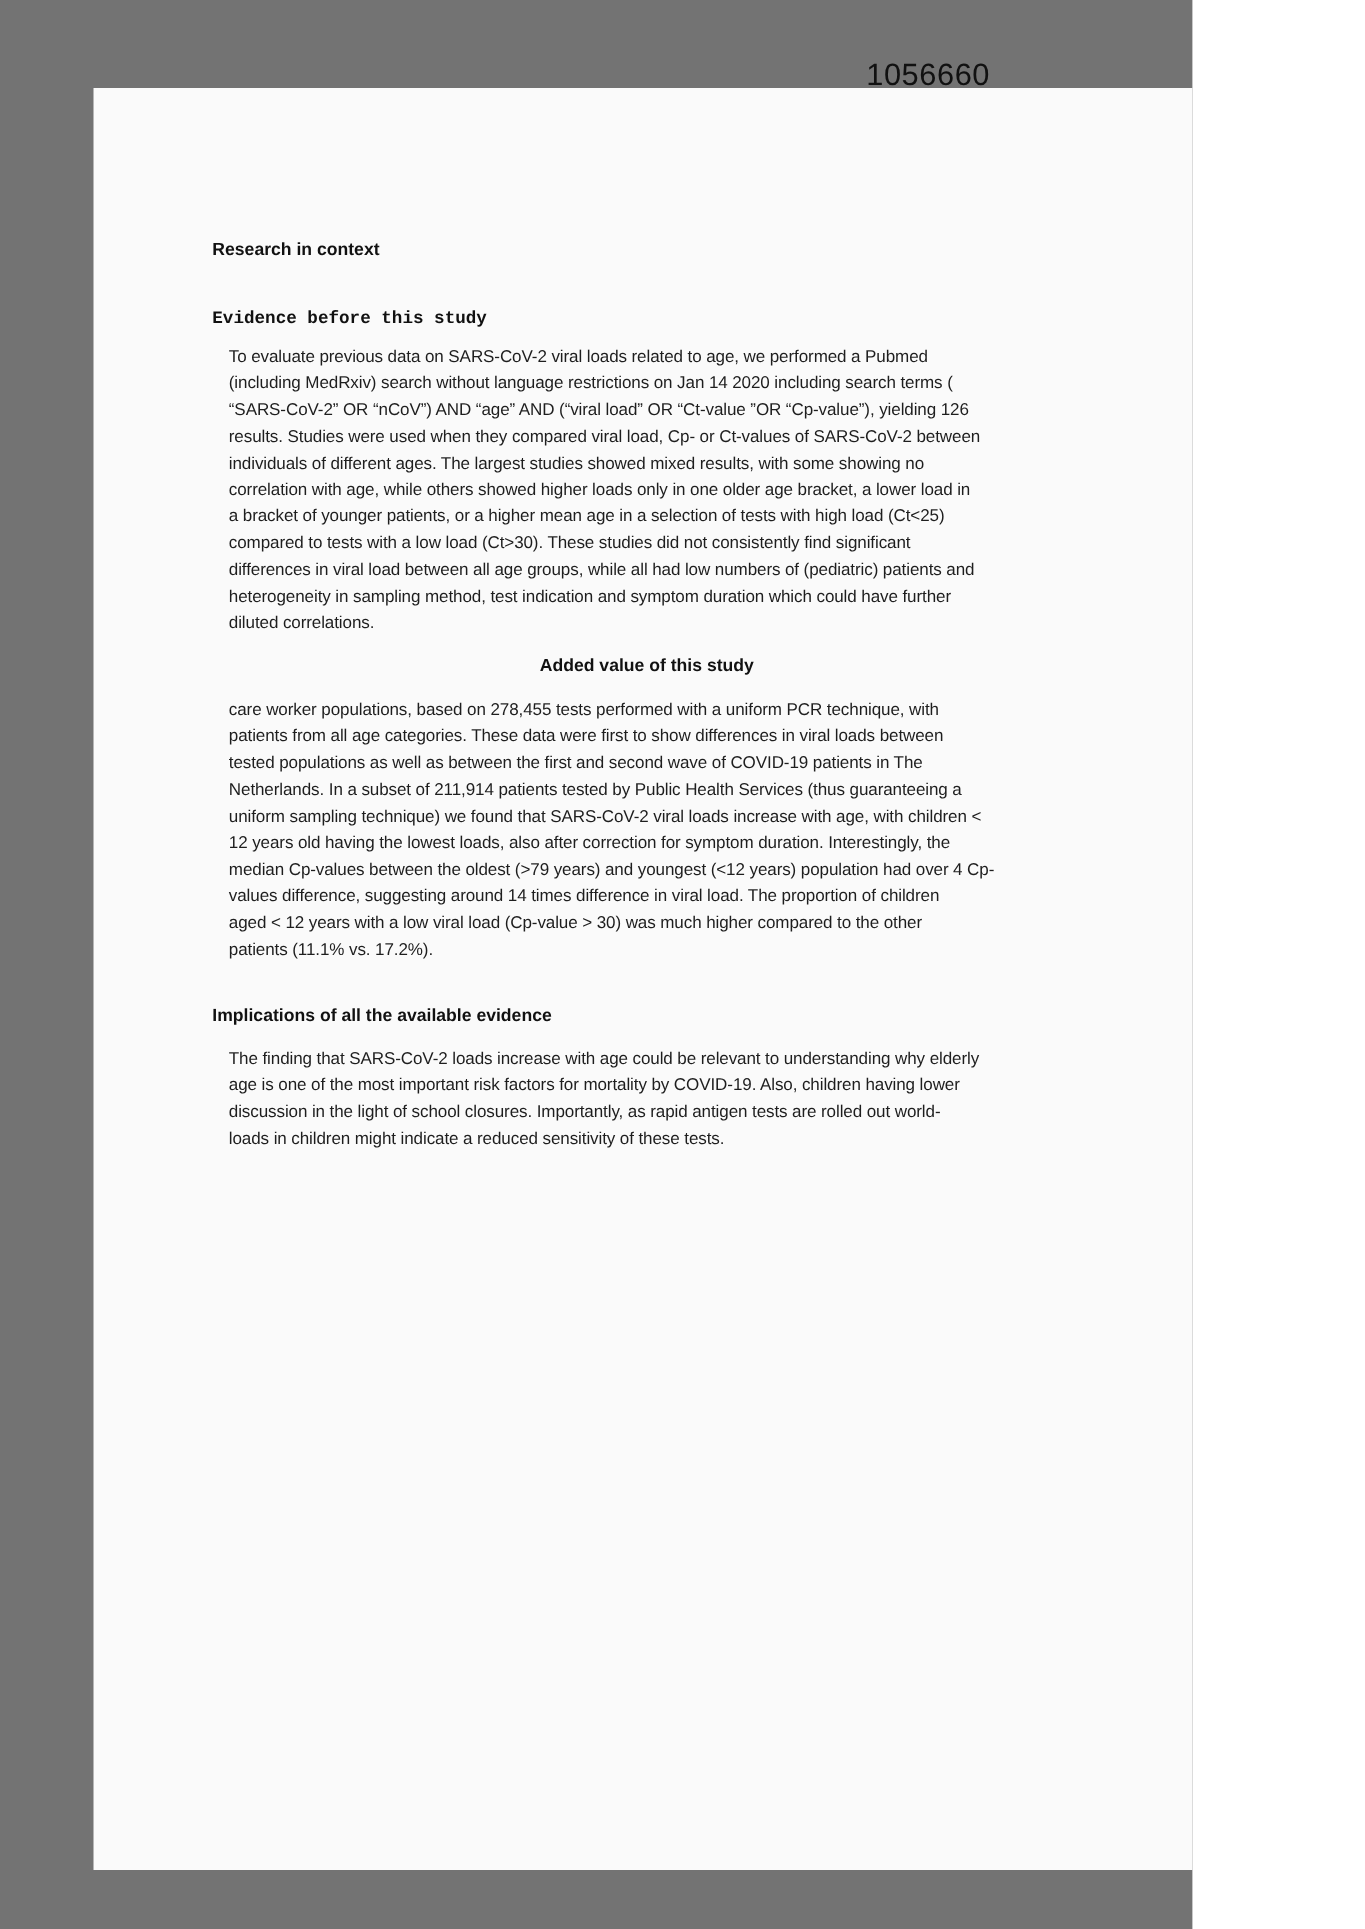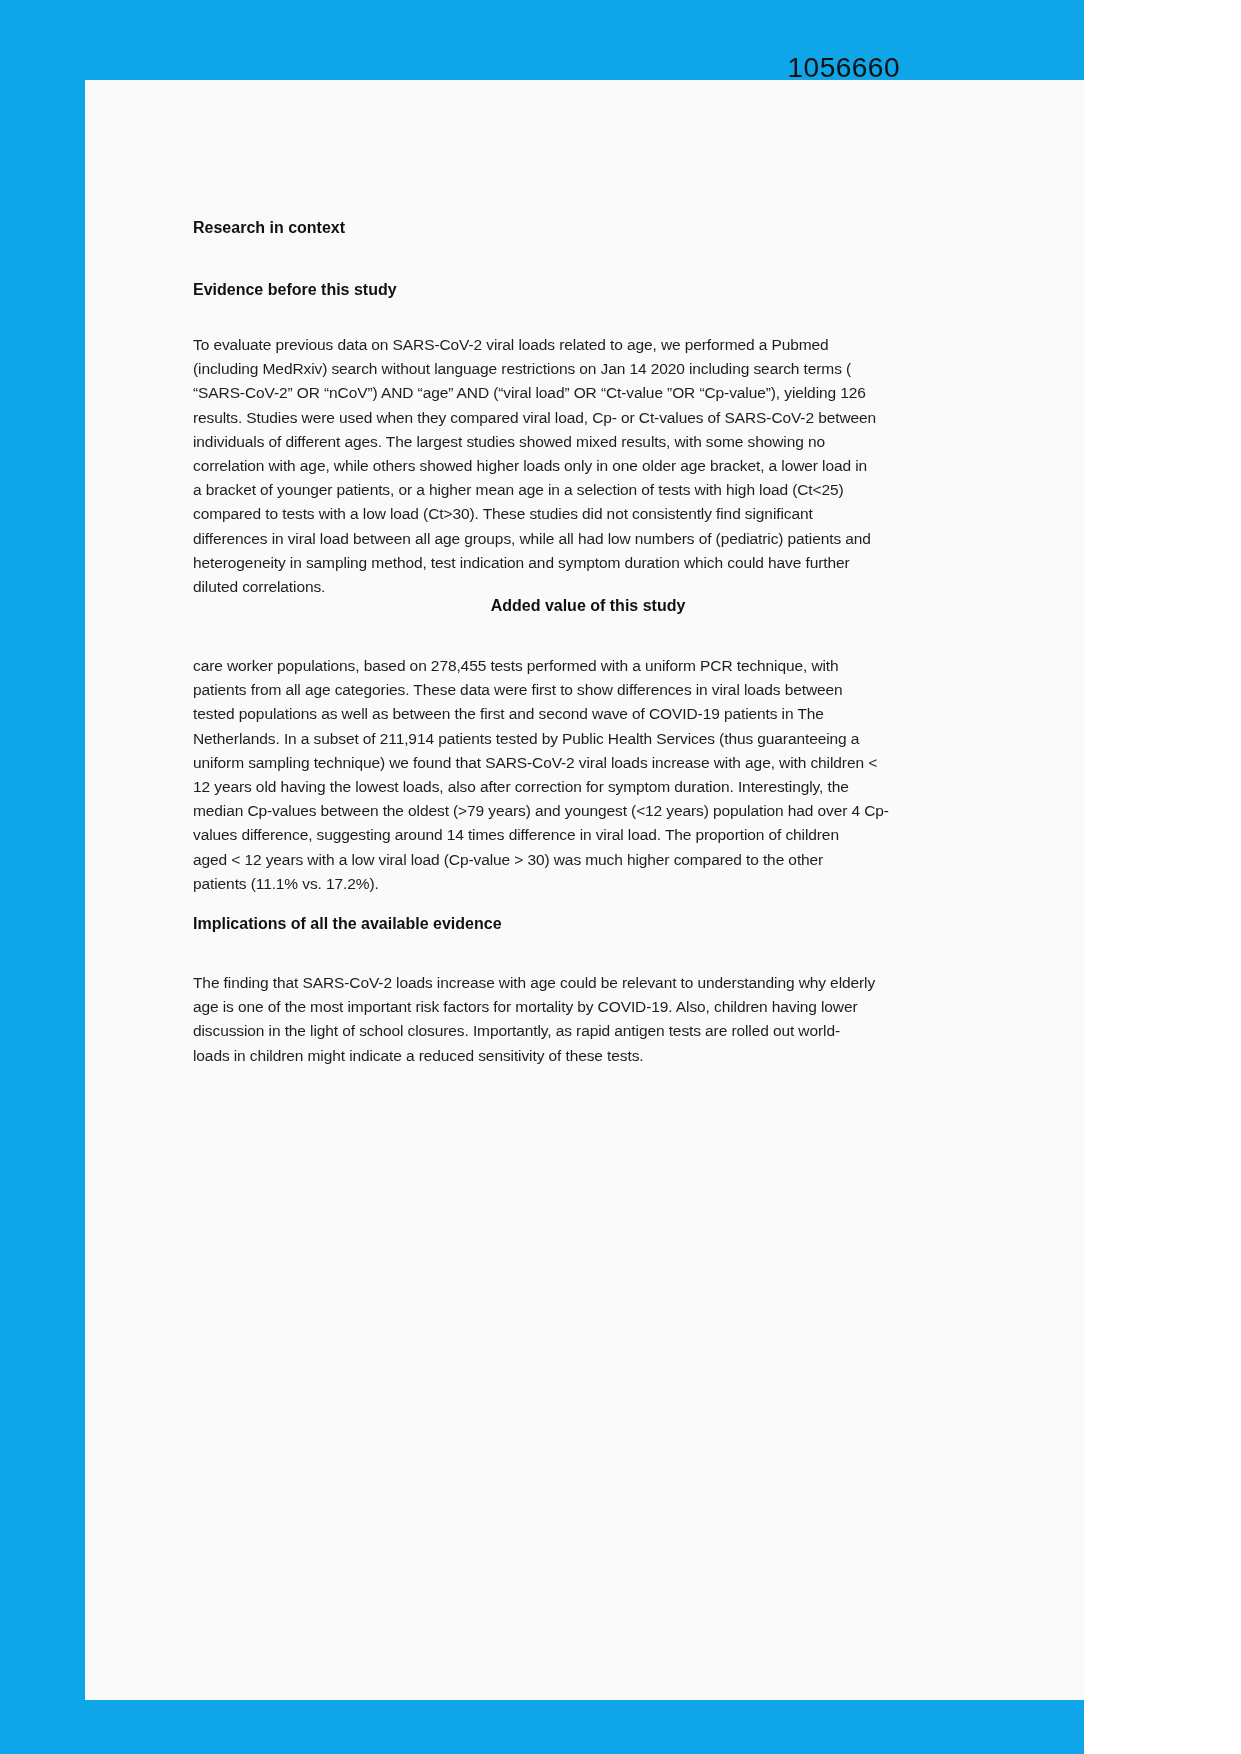--- a/index.html
+++ b/index.html
@@ -4,21 +4,21 @@
 <style>
   html, body {
     margin: 0;
     padding: 0;
     background: #ffffff;
   }
   .canvas {
     position: relative;
     width: 1084px;
     height: 1754px;
-    background: #0ea5e9;
+    background: #737373;
     font-family: "Liberation Sans", "DejaVu Sans", sans-serif;
     color: #1e1e1e;
     overflow: hidden;
   }
   .scan-bg {
     position: absolute;
     left: 85px;
     top: 80px;
     width: 1072px;
     height: 1620px;
@@ -43,33 +43,32 @@
   .sec-heading {
     position: absolute;
     left: 193px;
     width: 790px;
     font-size: 16px;
     font-weight: bold;
     color: #111111;
   }
   .sec-body {
     position: absolute;
-    left: 193px;
+    left: 208px;
     width: 790px;
     font-size: 15.5px;
     letter-spacing: -0.1px;
     color: #1e1e1e;
-    margin-top: 20px;
   }
   .sec-body .line {
     height: 24.2px;
     line-height: 24.2px;
     white-space: nowrap;
   }
-  .h-sec0 { top: 281px; }
+  .h-sec0 { top: 281px; font-family: Liberation Mono, monospace; }
   .b-sec0 { top: 313px; }
   .h-sec1 { top: 597px; text-align: center; }
   .b-sec1 { top: 634px; }
   .h-sec2 { top: 915px; }
   .b-sec2 { top: 951px; }
 </style>
 </head>
 <body>
 
 <div class="canvas">

